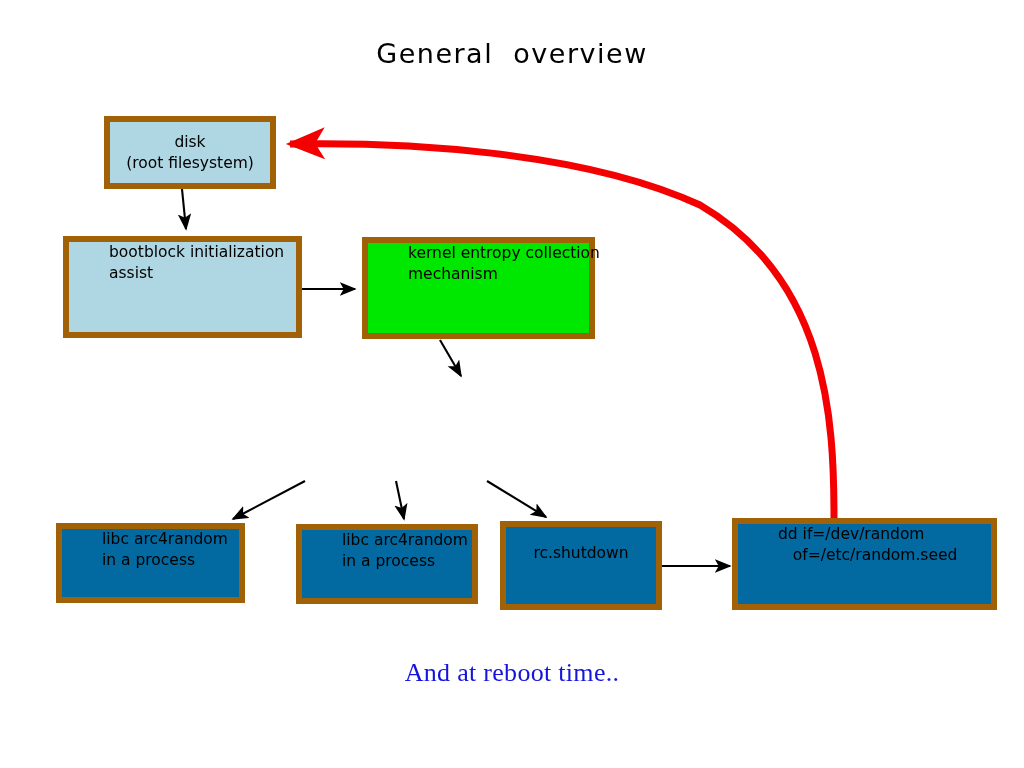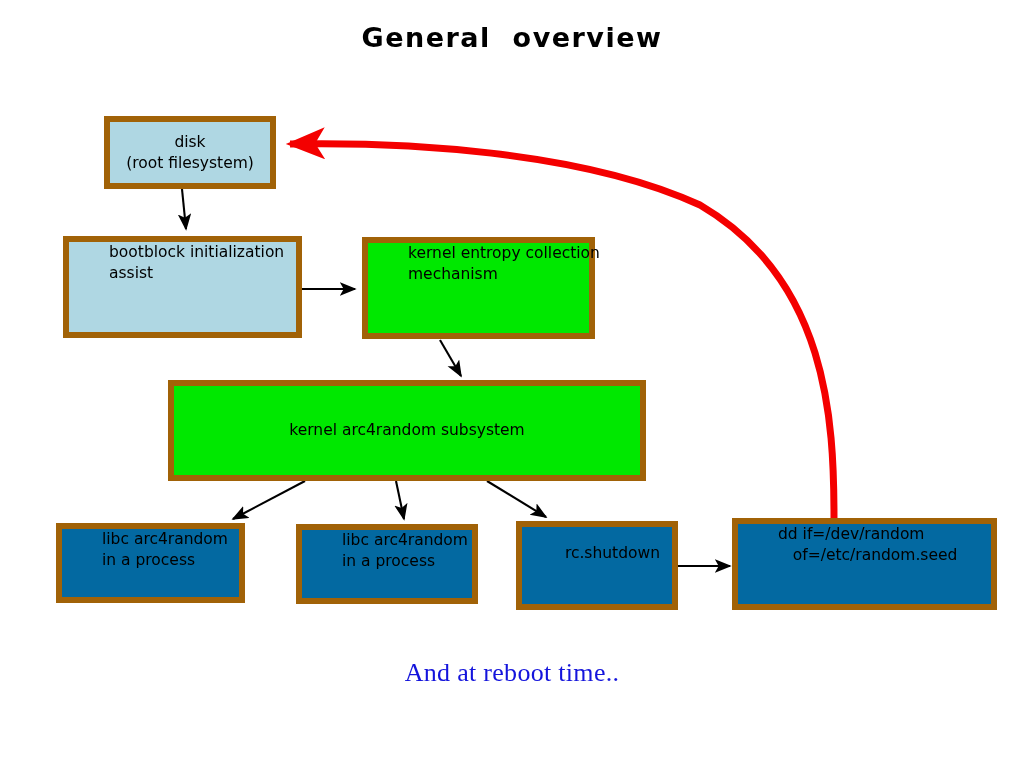--- a/index.html
+++ b/index.html
@@ -11,25 +11,25 @@
     position: relative;
     width: 1024px;
     height: 768px;
     background: #ffffff;
     overflow: hidden;
     font-family: "DejaVu Sans", sans-serif;
   }
   .title {
     position: absolute;
     left: 0;
-    top: 22px;
+    top: 38px;
     width: 1024px;
     text-align: center;
     font-family: "DejaVu Sans", sans-serif;
-    font-weight: bold;
+    font-weight: normal;
     font-size: 27px;
     letter-spacing: 1.5px;
     color: #000000;
     white-space: pre;
   }
   .caption {
     position: absolute;
     left: 0;
     top: 658px;
     width: 1024px;
@@ -50,21 +50,21 @@
     white-space: pre;
     display: flex;
     padding: 0 12px;
   }
   .node.blue   { background: #afd7e3; }
   .node.green  { background: #00e800; }
   .node.orange { background: #0369a1; }
 
   .node.center { justify-content: center; align-items: center; text-align: center; }
   .node.left-mid { justify-content: flex-start; text-align: left; padding-left: 40px; }
-  .node.left-top { justify-content: flex-end; align-items: flex-start; text-align: left; margin-left: 16px; }
+  .node.left-top { justify-content: center; align-items: flex-start; text-align: left; }
 
   svg.edges {
     position: absolute;
     left: 0;
     top: 0;
     width: 1024px;
     height: 768px;
     pointer-events: none;
   }
 </style>
@@ -126,23 +126,20 @@
   <div class="node blue left-mid" style="left:63px; top:236px; width:239px; height:102px;">
     <span>bootblock initialization
 assist</span>
   </div>
 
   <div class="node green left-mid" style="left:362px; top:237px; width:233px; height:102px;">
     <span>kernel entropy collection
 mechanism</span>
   </div>
 
-  <div class="node green center" style="left:168px; top:380px; width:478px; height:101px;">
-    <span>kernel arc4random subsystem</span>
-  </div>
 
   <div class="node orange left-mid" style="left:56px; top:523px; width:189px; height:80px;">
     <span>libc arc4random
 in a process</span>
   </div>
 
   <div class="node orange left-mid" style="left:296px; top:524px; width:182px; height:80px;">
     <span>libc arc4random
 in a process</span>
   </div>

